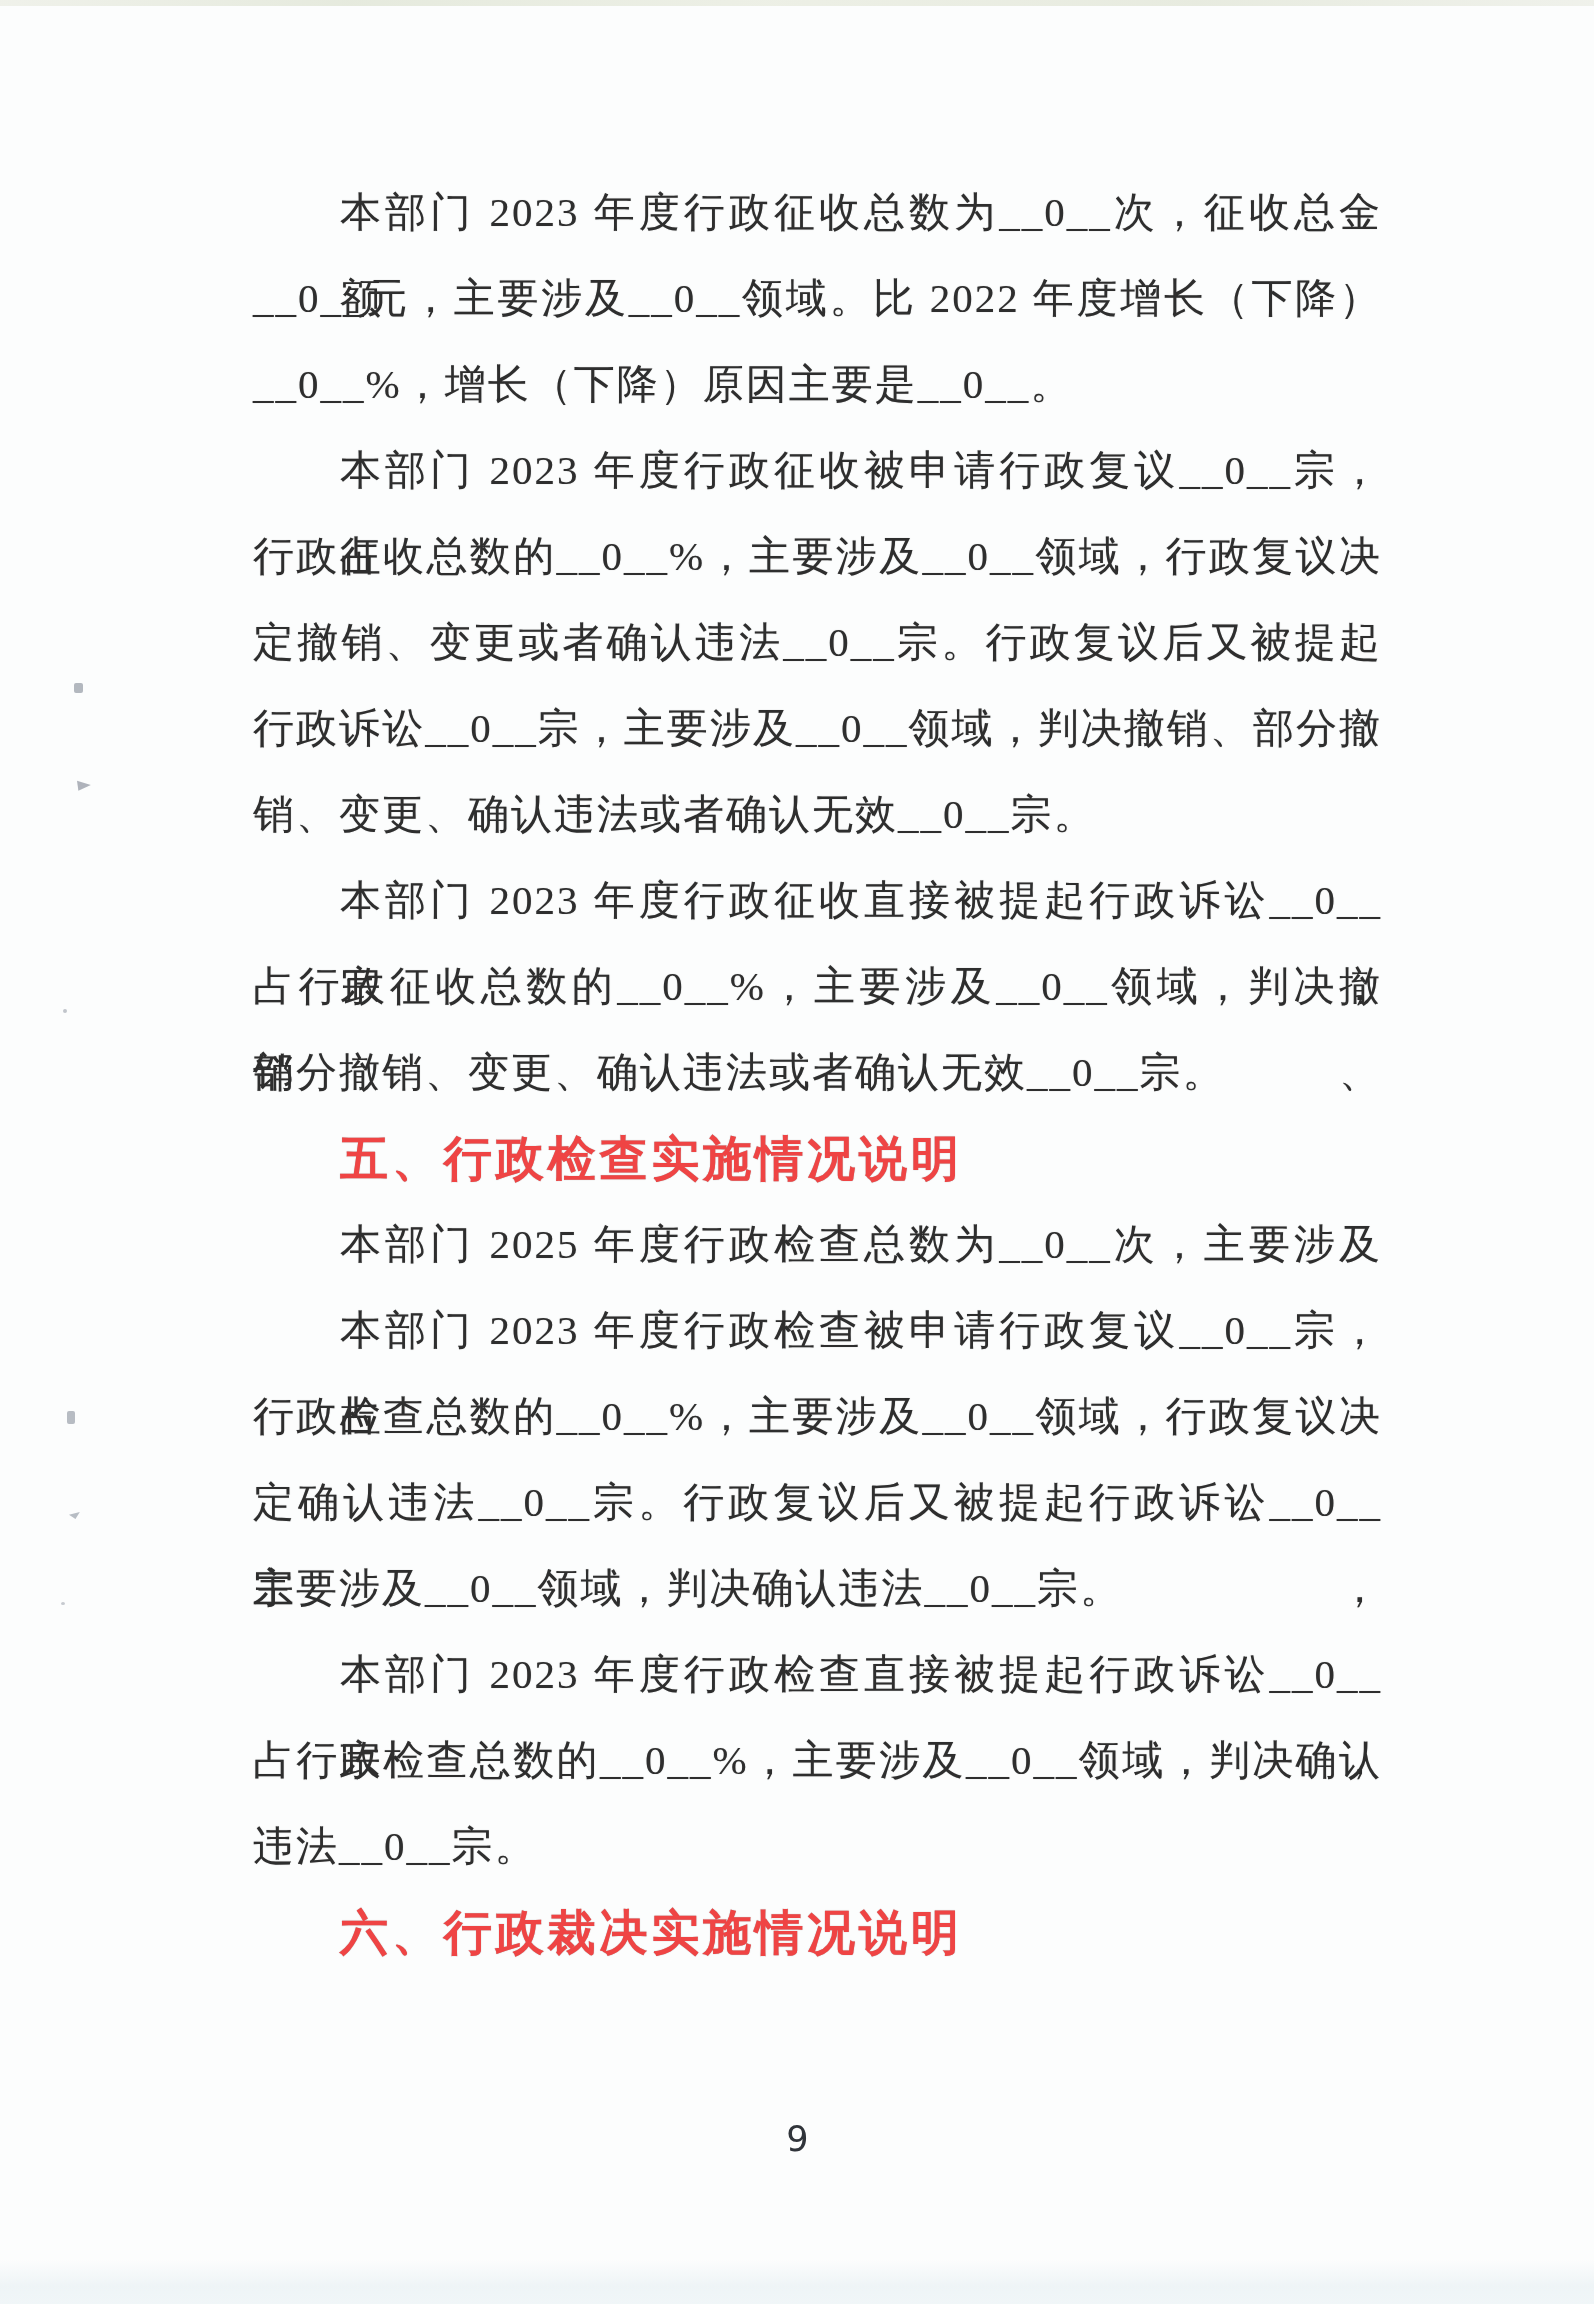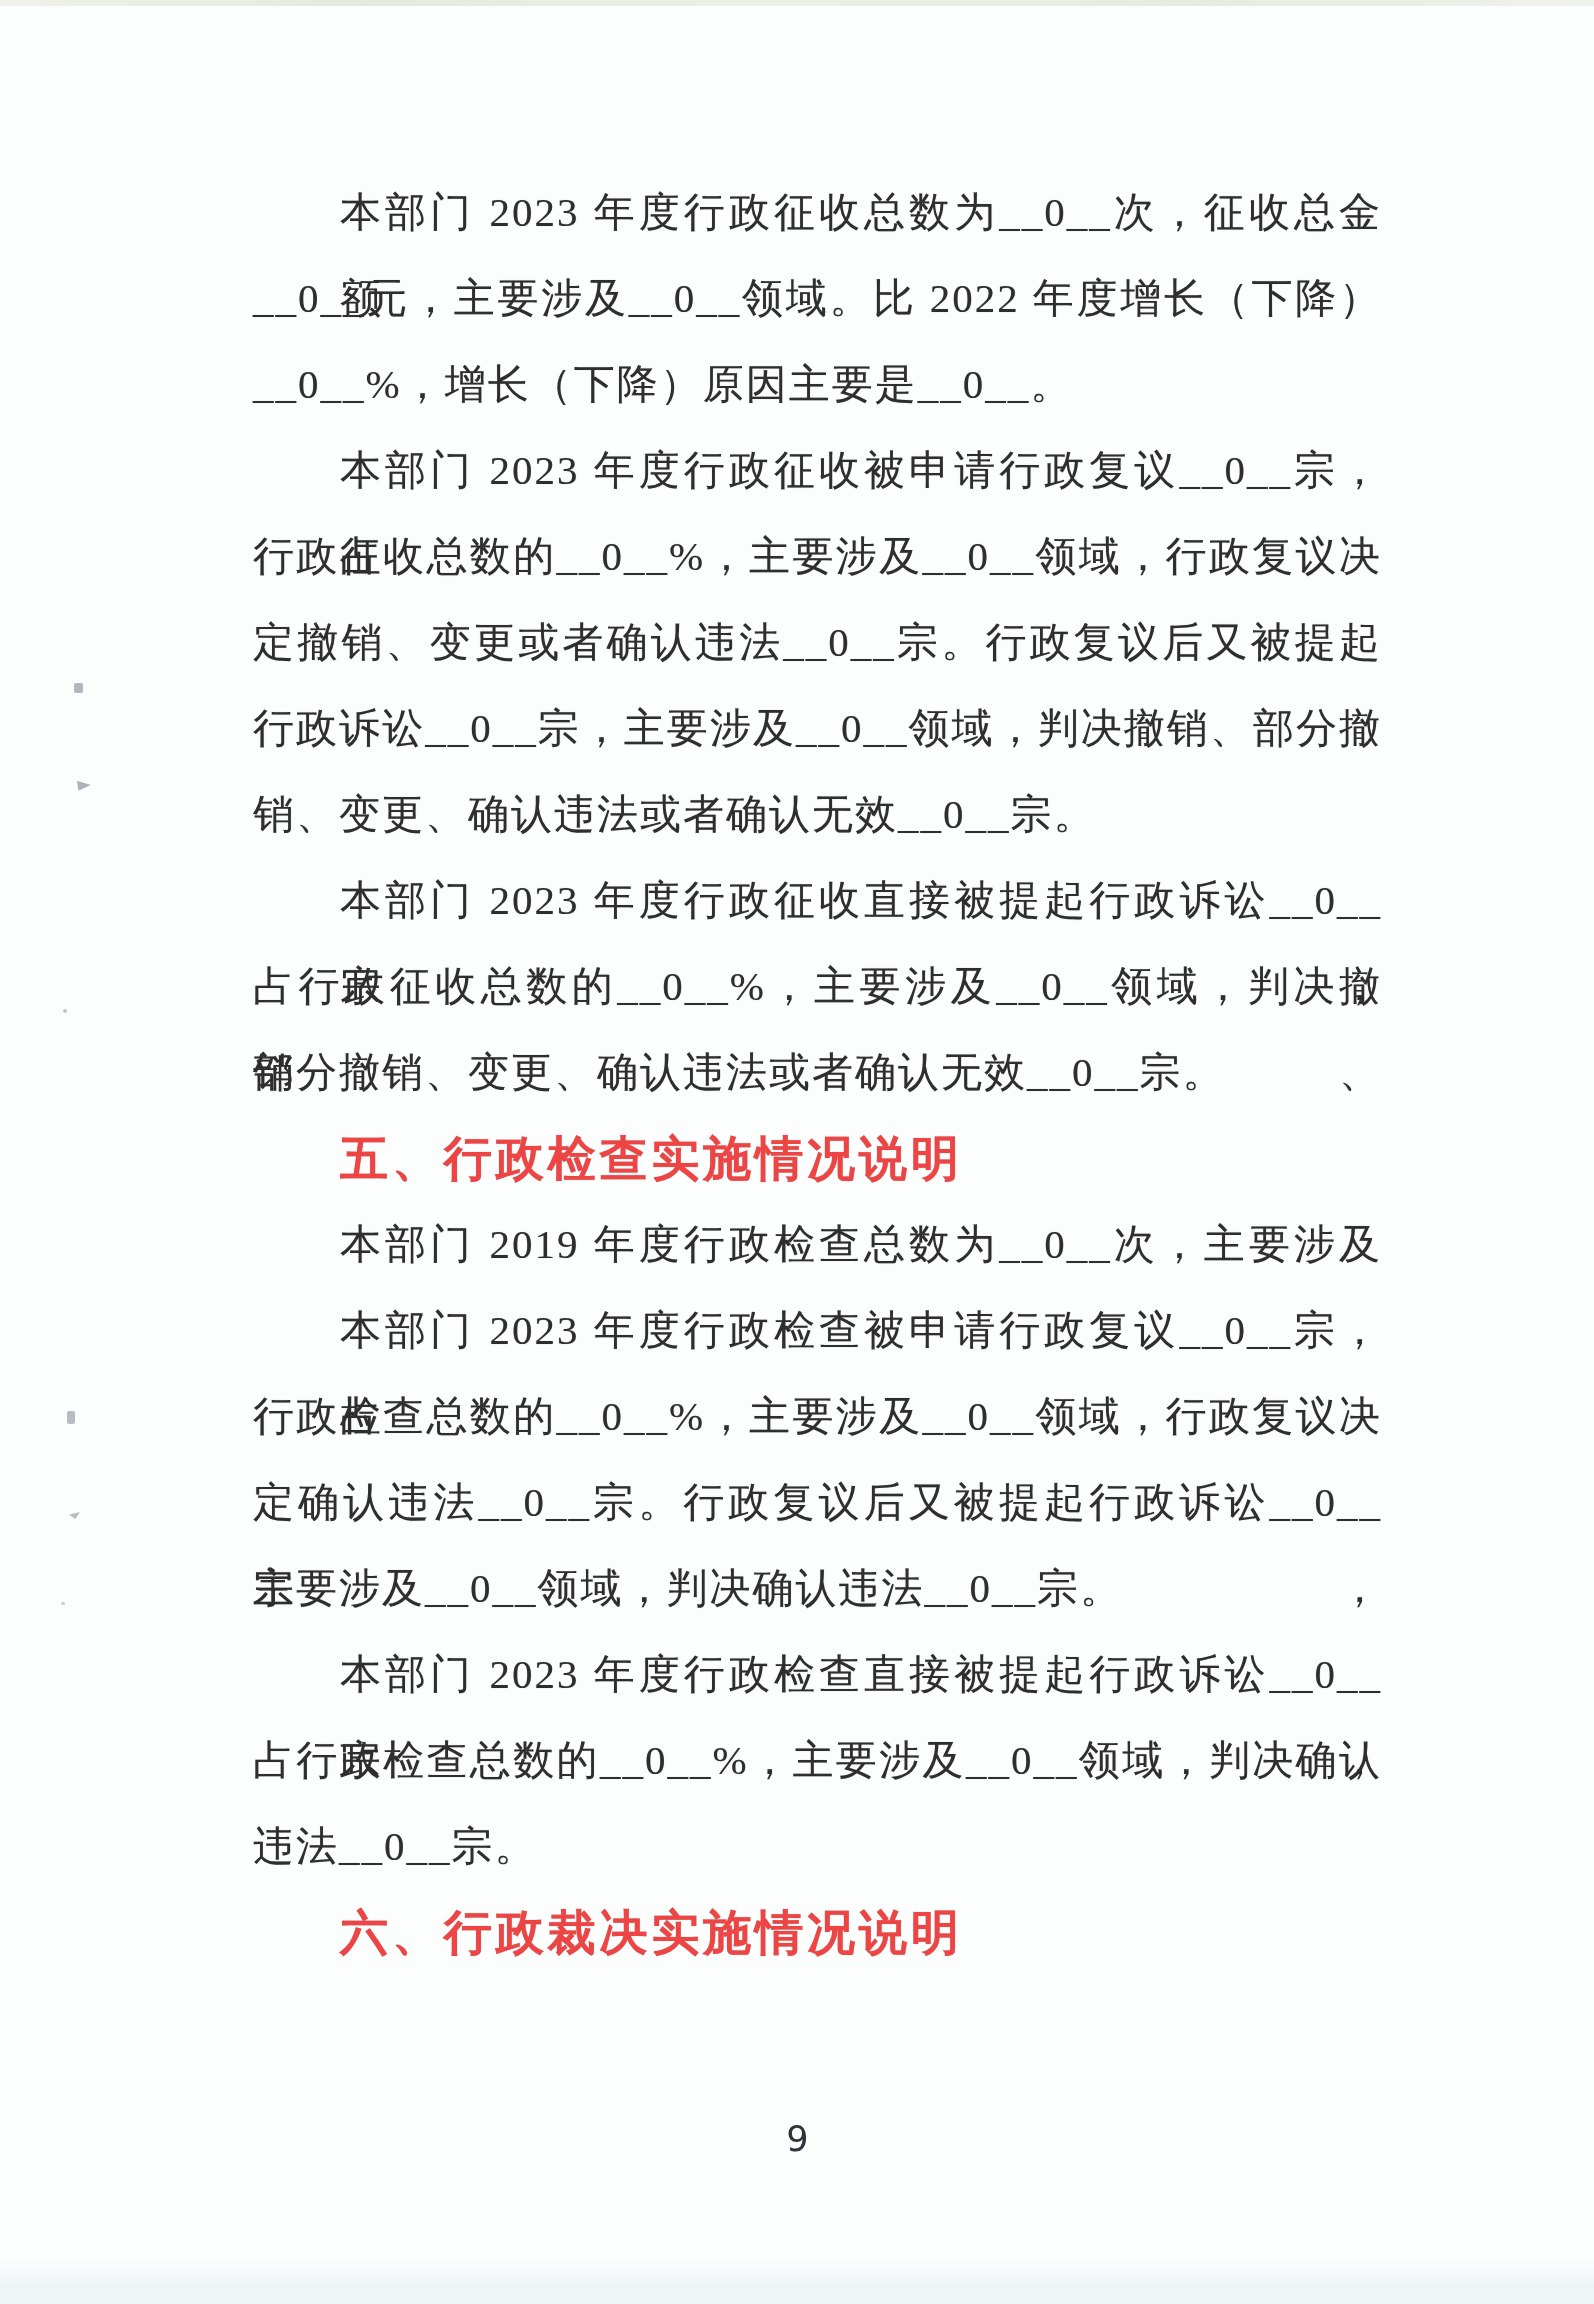--- a/index.html
+++ b/index.html
@@ -90,21 +90,21 @@
     <div class="ln fill">定撤销、变更或者确认违法__0__宗。行政复议后又被提起</div>
     <div class="ln fill">行政诉讼__0__宗，主要涉及__0__领域，判决撤销、部分撤</div>
     <div class="ln end">销、变更、确认违法或者确认无效__0__宗。</div>
 
     <div class="ln first fill">本部门 2023 年度行政征收直接被提起行政诉讼__0__宗，</div>
     <div class="ln fill">占行政征收总数的__0__%，主要涉及__0__领域，判决撤销、</div>
     <div class="ln end">部分撤销、变更、确认违法或者确认无效__0__宗。</div>
 
     <div class="ln first heading">五、行政检查实施情况说明</div>
 
-    <div class="ln first fill">本部门 2019 年度行政检查总数为__0__次，主要涉及</div>
+    <div class="ln first fill">本部门 2025 年度行政检查总数为__0__次，主要涉及</div>
 
     <div class="ln first fill">本部门 2023 年度行政检查被申请行政复议__0__宗，占</div>
     <div class="ln fill">行政检查总数的__0__%，主要涉及__0__领域，行政复议决</div>
     <div class="ln fill">定确认违法__0__宗。行政复议后又被提起行政诉讼__0__宗，</div>
     <div class="ln end">主要涉及__0__领域，判决确认违法__0__宗。</div>
 
     <div class="ln first fill">本部门 2023 年度行政检查直接被提起行政诉讼__0__宗，</div>
     <div class="ln fill">占行政检查总数的__0__%，主要涉及__0__领域，判决确认</div>
     <div class="ln end">违法__0__宗。</div>
 

